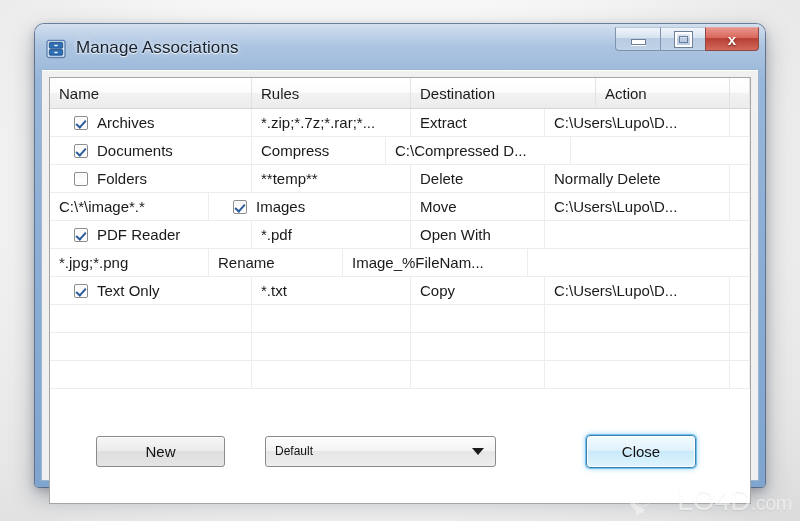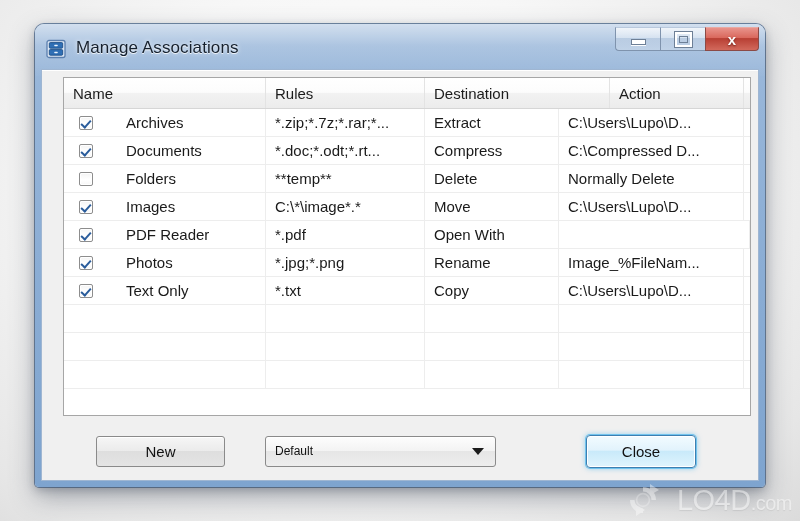--- a/index.html
+++ b/index.html
@@ -160,26 +160,25 @@
     box-sizing: border-box;
     box-shadow: inset 0 1px 0 #ffffff;
   }
 
   
   #grid {
     position: absolute;
     left: 7px;
     top: 7px;
     right: 7px;
-    height: 339px;
+    height: 427px;
     background: #ffffff;
     border: 1px solid #a6a6a6;
     box-sizing: border-box;
     overflow: hidden;
-    margin-left: 14px;
   }
 
   #grid-header {
     display: flex;
     height: 31px;
     background: linear-gradient(180deg, #ffffff 0%, #fcfcfc 48%, #f2f2f2 50%, #ececec 100%);
     border-bottom: 1px solid #d6d6d6;
     box-sizing: border-box;
   }
   .hcell {
@@ -210,21 +209,21 @@
     box-sizing: border-box;
     padding: 0 0 0 9px;
     display: flex;
     align-items: center;
     font-size: 15px;
     color: #1a1a1a;
     border-right: 1px solid #ededed;
     white-space: nowrap;
     overflow: hidden;
   }
-  .cell.name-cell { padding-left: 15px; gap: 24px; }
+  .cell.name-cell { padding-left: 24px; }
 
   
   .col-name  { width: 202px; flex: 0 0 202px; }
   .col-rules { width: 159px; flex: 0 0 159px; }
   .col-action{ width: 134px; flex: 0 0 134px; }
   .col-dest  { width: 185px; flex: 0 0 185px; }
   .col-extra { flex: 1 1 auto; }
 
   
   .chk {
@@ -397,59 +396,54 @@
             <div class="cell col-rules">*.zip;*.7z;*.rar;*...</div>
             <div class="cell col-action">Extract</div>
             <div class="cell col-dest">C:\Users\Lupo\D...</div>
             <div class="cell col-extra"></div>
           </div>
           <div class="row">
             <div class="cell col-name name-cell">
               <span class="chk checked"></span>
               <span>Documents</span>
             </div>
-            <div class="cell col-rules">*.doc;*.odt;*.rt...</div>
             <div class="cell col-action">Compress</div>
             <div class="cell col-dest">C:\Compressed D...</div>
             <div class="cell col-extra"></div>
           </div>
           <div class="row">
             <div class="cell col-name name-cell">
               <span class="chk"></span>
               <span>Folders</span>
             </div>
             <div class="cell col-rules">**temp**</div>
             <div class="cell col-action">Delete</div>
             <div class="cell col-dest">Normally Delete</div>
             <div class="cell col-extra"></div>
           </div>
           <div class="row">
+            <div class="cell col-rules">C:\*\image*.*</div>
             <div class="cell col-name name-cell">
               <span class="chk checked"></span>
               <span>Images</span>
             </div>
-            <div class="cell col-rules">C:\*\image*.*</div>
             <div class="cell col-action">Move</div>
             <div class="cell col-dest">C:\Users\Lupo\D...</div>
             <div class="cell col-extra"></div>
           </div>
           <div class="row">
             <div class="cell col-name name-cell">
               <span class="chk checked"></span>
               <span>PDF Reader</span>
             </div>
             <div class="cell col-rules">*.pdf</div>
             <div class="cell col-action">Open With</div>
             <div class="cell col-extra"></div>
           </div>
           <div class="row">
-            <div class="cell col-name name-cell">
-              <span class="chk checked"></span>
-              <span>Photos</span>
-            </div>
             <div class="cell col-rules">*.jpg;*.png</div>
             <div class="cell col-action">Rename</div>
             <div class="cell col-dest">Image_%FileNam...</div>
             <div class="cell col-extra"></div>
           </div>
           <div class="row">
             <div class="cell col-name name-cell">
               <span class="chk checked"></span>
               <span>Text Only</span>
             </div>

